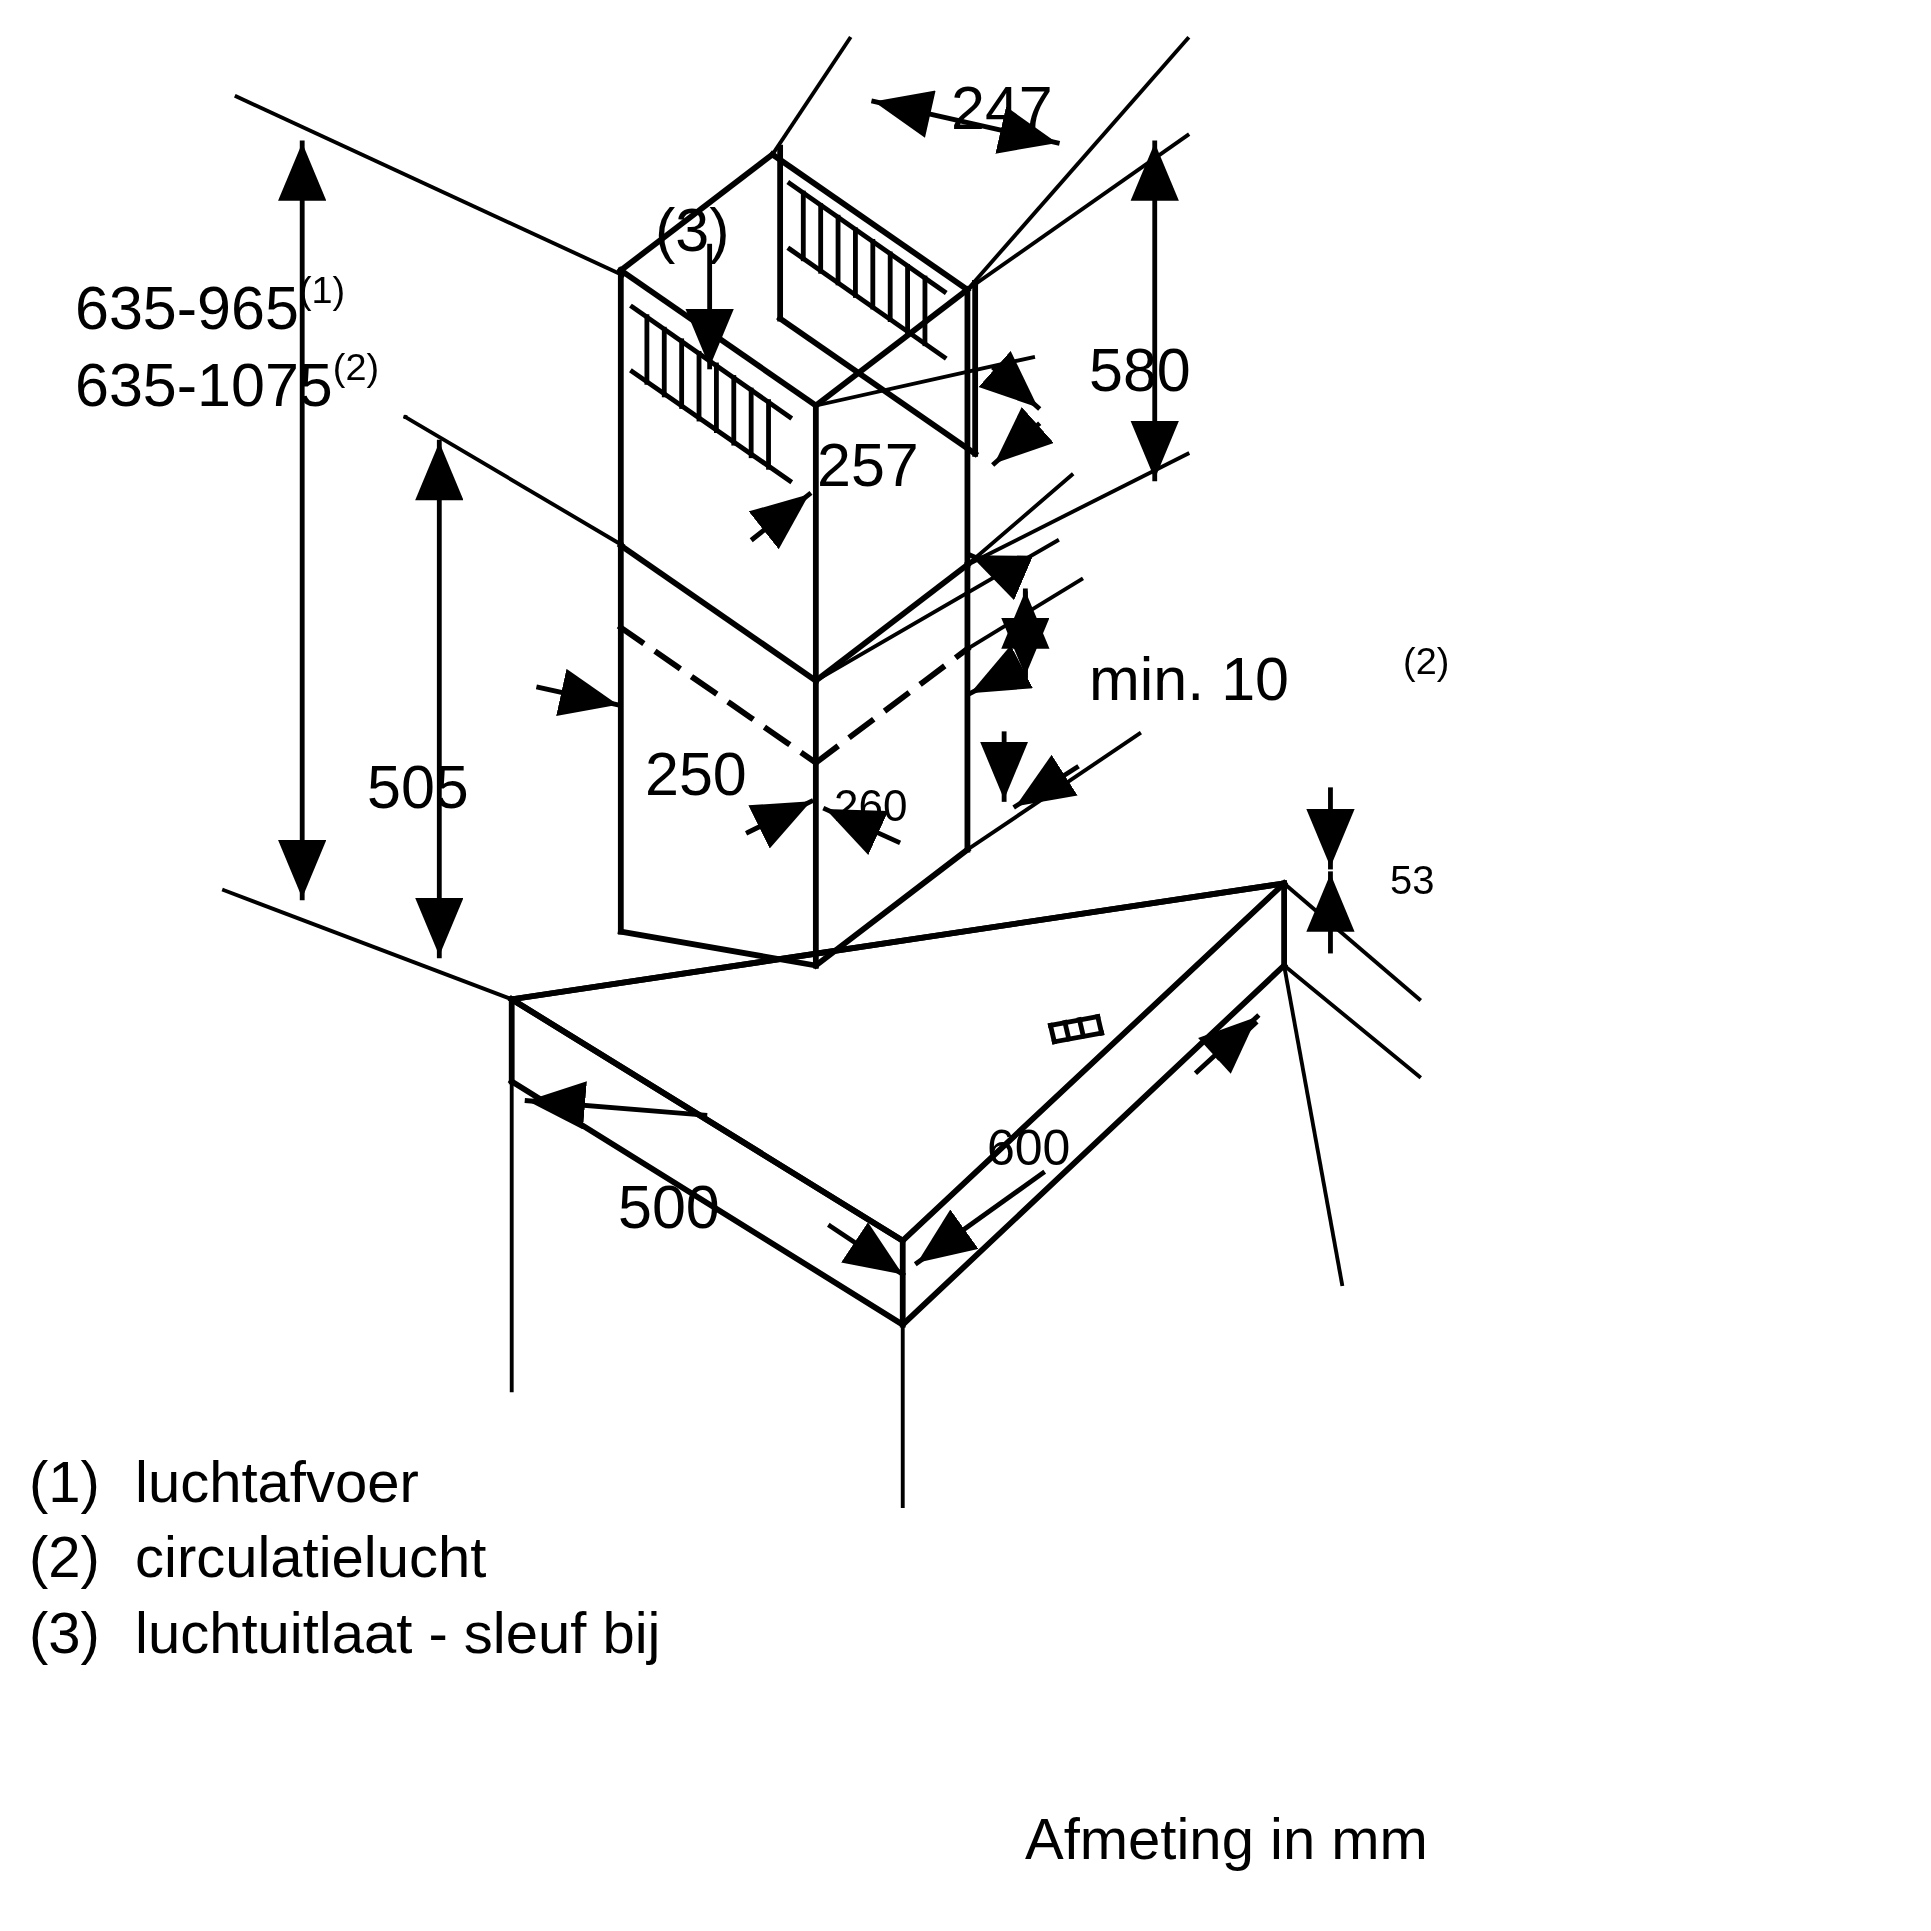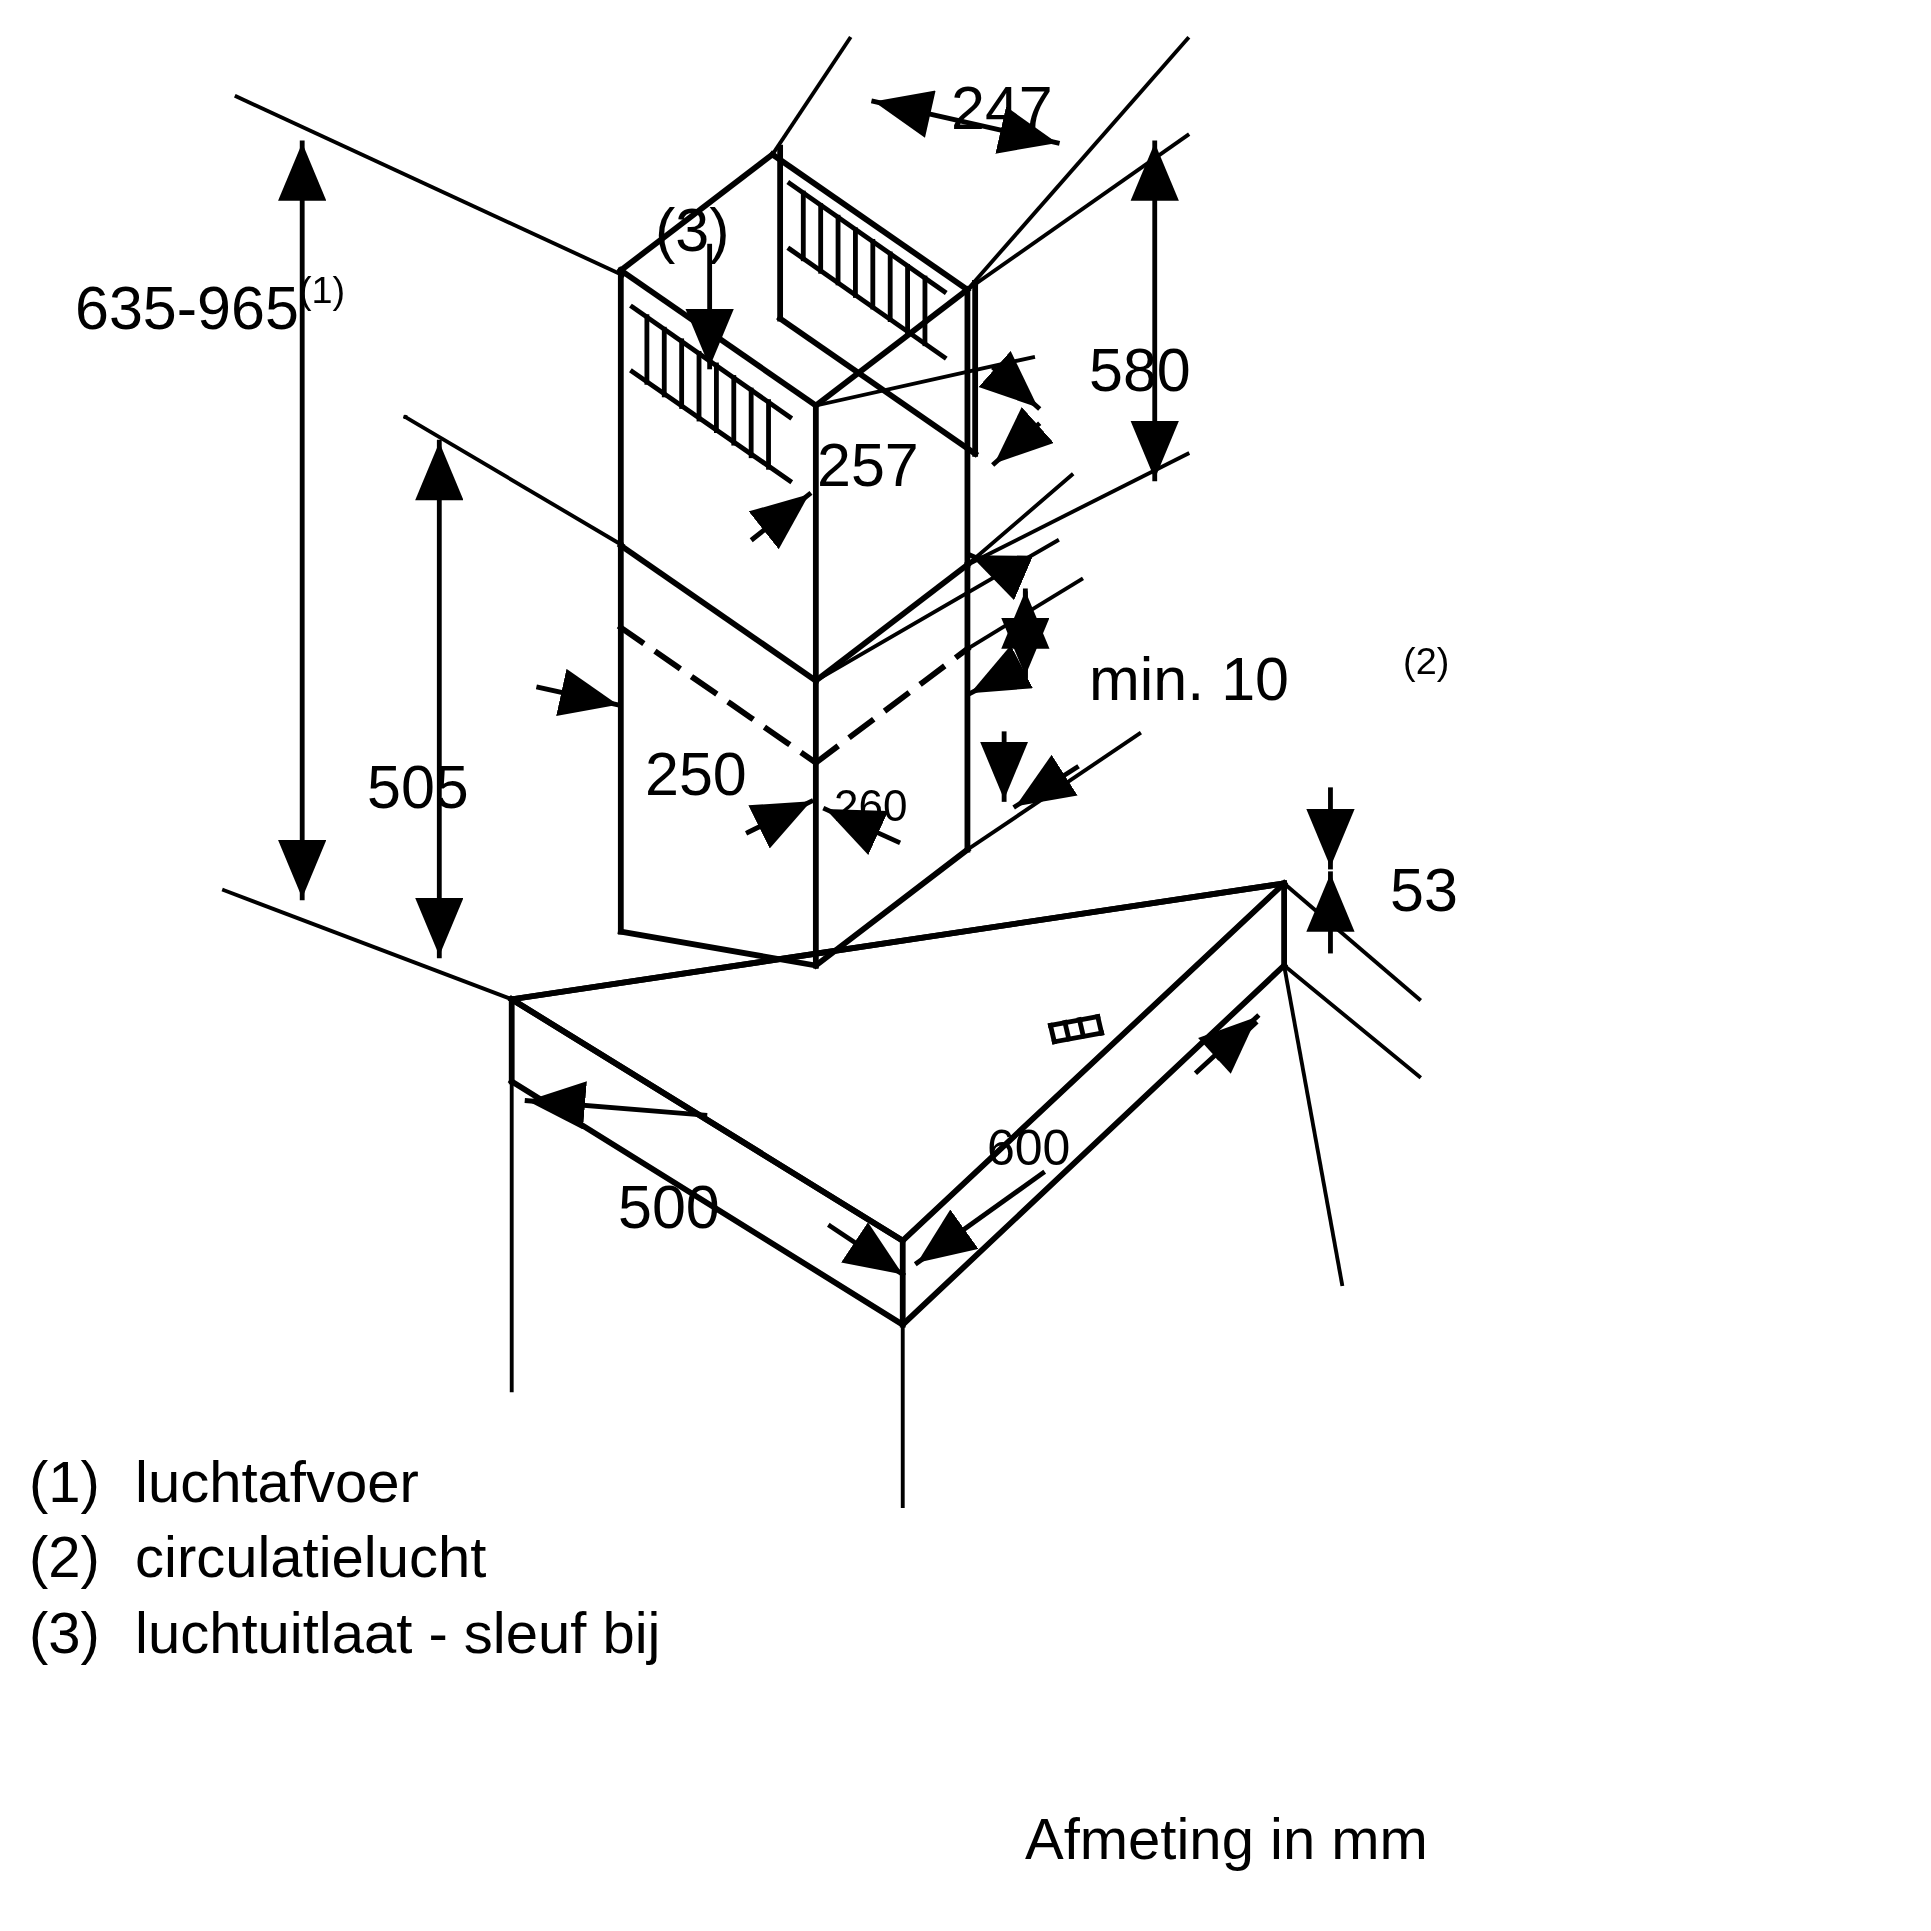--- a/index.html
+++ b/index.html
@@ -223,41 +223,44 @@
 
       <line x1="735" y1="255" x2="735" y2="380" stroke-width="5" marker-end="url(#arrHead)"></line>
 
     </g>
   </svg>
 
   <div class="dim-text" style="left:75px; top:259px; font-size:61px;">
     <span>635-965</span><span class="sup">(1)</span>
   </div>
 
+  <div class="dim-text" style="left:75px; top:336px; font-size:61px;">
+    <span>635-1075</span><span class="sup">(2)</span>
+  </div>
 
   <div class="dim-text" style="left:367px; top:739px; font-size:61px;">505</div>
 
   <div class="dim-text" style="left:655px; top:182px; font-size:61px;">(3)</div>
 
   <div class="dim-text" style="left:951px; top:60px; font-size:61px;">247</div>
 
   <div class="dim-text" style="left:1089px; top:322px; font-size:61px;">580</div>
 
   <div class="dim-text" style="left:817px; top:417px; font-size:61px;">257</div>
 
 
   <div class="dim-text" style="left:1089px; top:630px; font-size:61px;">
     <span>min. 10</span><span style="display:inline-block;width:114px;"></span><span class="sup">(2)</span>
   </div>
 
   <div class="dim-text" style="left:645px; top:726px; font-size:61px;">250</div>
 
   <div class="dim-text" style="left:834px; top:766px; font-size:44px;">260</div>
 
-  <div class="dim-text" style="left:1390px; top:842px; font-size:61px;">53</div>
+  <div class="dim-text" style="left:1390px; top:842px; font-size:40px;">53</div>
 
   <div class="dim-text" style="left:987px; top:1105px; font-size:50px;">600</div>
 
   <div class="dim-text" style="left:618px; top:1159px; font-size:61px;">500</div>
 
   <div class="legend" style="left:29px; top:1453px; font-size:58px;">
 
     <div class="legend-row" style="margin-bottom:17.4px;">
       <span class="legend-idx">(1)</span>
       <span>luchtafvoer</span>

